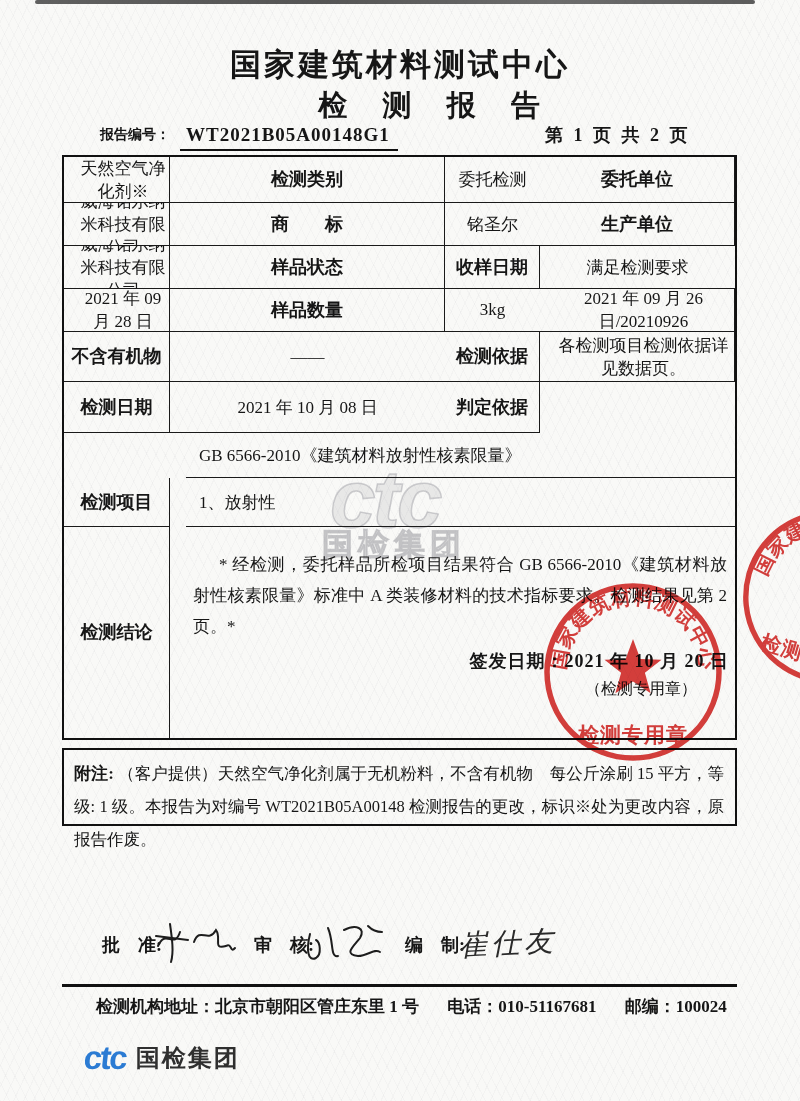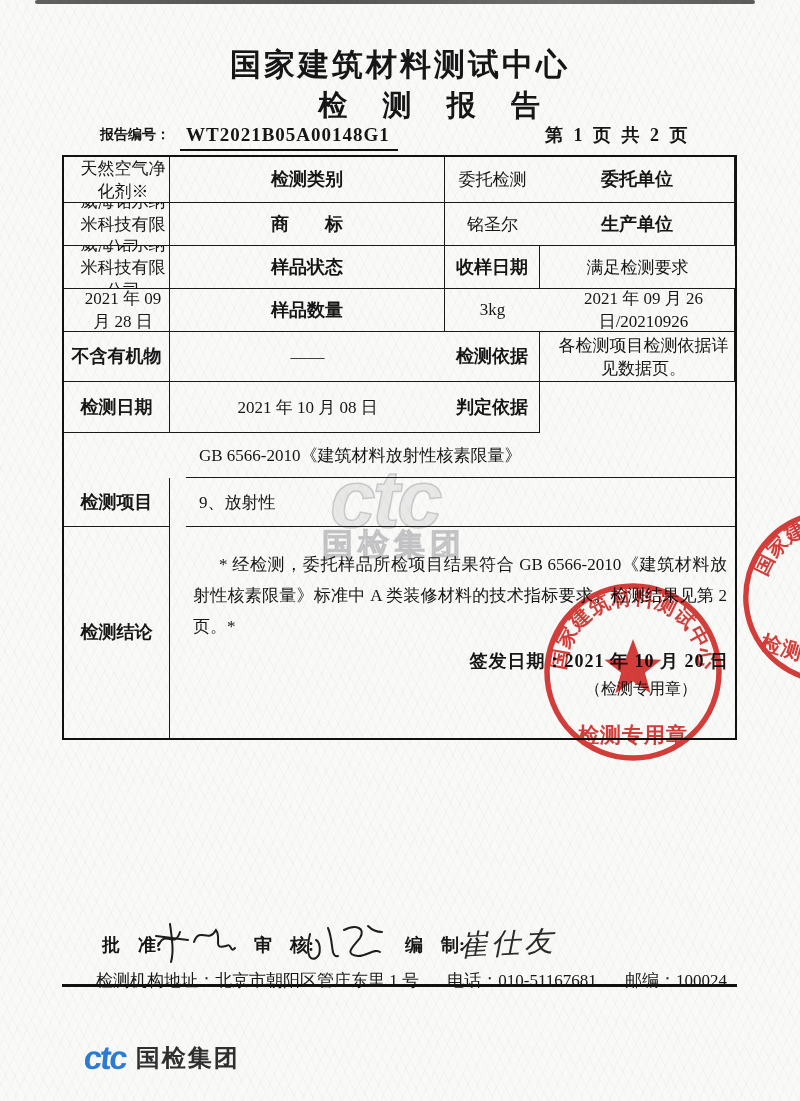--- a/index.html
+++ b/index.html
@@ -60,22 +60,22 @@
   .stamp-main { left:538px; top:577px; width:190px; height:190px; }
   .stamp-edge { left:737px; top:504px; width:186px; height:186px; transform:rotate(16deg); }
 
   
   .sig-label { position:absolute; font-size:18px; font-weight:bold; top:933px; }
   .sig-svg { position:absolute; top:918px; }
   .sig-name { position:absolute; top:924px; left:458px; font-size:29px; color:#2a2a2a;
     font-style:italic; transform:rotate(-3deg); letter-spacing:4px; }
 
   .divider { position:absolute; left:62px; top:984px; width:675px; height:3px; background:#111; }
-  .address { position:absolute; left:62px; top:969px; width:675px; padding-left:34px;
-    font-size:17px; font-weight:normal; }
+  .address { position:absolute; left:62px; top:995px; width:675px; padding-left:34px;
+    font-size:17px; font-weight:bold; }
   .address span { margin-right:0; }
   .addr-gap { display:inline-block; width:24px; }
 
   
   .logo { position:absolute; left:84px; top:1042px; display:flex; align-items:center;
     font-family:"Liberation Sans","DejaVu Sans",sans-serif; }
   .logo-ctc { font-size:33px; font-weight:900; color:#2b7bd3; letter-spacing:-2px;
     transform:skewX(-6deg); line-height:30px; }
   .logo-name { font-size:24px; font-weight:bold; color:#2f2f2f; margin-left:10px; letter-spacing:2px; }
 </style>
@@ -121,30 +121,34 @@
 
     <div class="cell lbl">检测依据</div>
     <div class="cell val1">各检测项目检测依据详见数据页。</div>
     <div class="cell lbl">检测日期</div>
     <div class="cell val2 c-last">2021 年 10 月 08 日</div>
 
     <div class="cell lbl">判定依据</div>
     <div class="cell span3 c-last">GB 6566-2010《建筑材料放射性核素限量》</div>
 
     <div class="cell lbl">检测项目</div>
-    <div class="cell span3 c-last">9、放射性</div>
+    <div class="cell span3 c-last">1、放射性</div>
 
     <div class="cell lbl r-last">检测结论</div>
     <div class="cell span3 c-last r-last concl">
       <div class="concl-text">* 经检测，委托样品所检项目结果符合 GB 6566-2010《建筑材料放射性核素限量》标准中 A 类装修材料的技术指标要求。检测结果见第 2 页。*</div>
       <div class="sign-date">签发日期：2021 年 10 月 20 日</div>
       <div class="seal-note">（检测专用章）</div>
     </div>
   </div>
 
+  <div class="note">
+    <b>附注:</b>
+    <span>（客户提供）天然空气净化剂属于无机粉料，不含有机物　每公斤涂刷 15 平方，等级: 1 级。本报告为对编号 WT2021B05A00148 检测报告的更改，标识※处为更改内容，原报告作废。</span>
+  </div>
 
   <div class="stamp stamp-main">
     <svg width="190" height="190" viewBox="0 0 190 190">
       <circle cx="95" cy="95" r="86" fill="none" stroke="#d5302e" stroke-width="5.5"></circle>
       <path id="arcMain" d="M 27 95 A 68 68 0 0 1 163 95" fill="none"></path>
       <text fill="#d5302e" font-size="20.5" font-weight="bold" letter-spacing="0.5">
         <textPath href="#arcMain" startOffset="50%" text-anchor="middle">国家建筑材料测试中心</textPath>
       </text>
       <g transform="translate(95,92)">
         <polygon fill="#d5302e" points="0,-30 7.35,-10.11 28.53,-9.27 11.89,3.86 17.63,24.27 0,12.5 -17.63,24.27 -11.89,3.86 -28.53,-9.27 -7.35,-10.11"></polygon>

